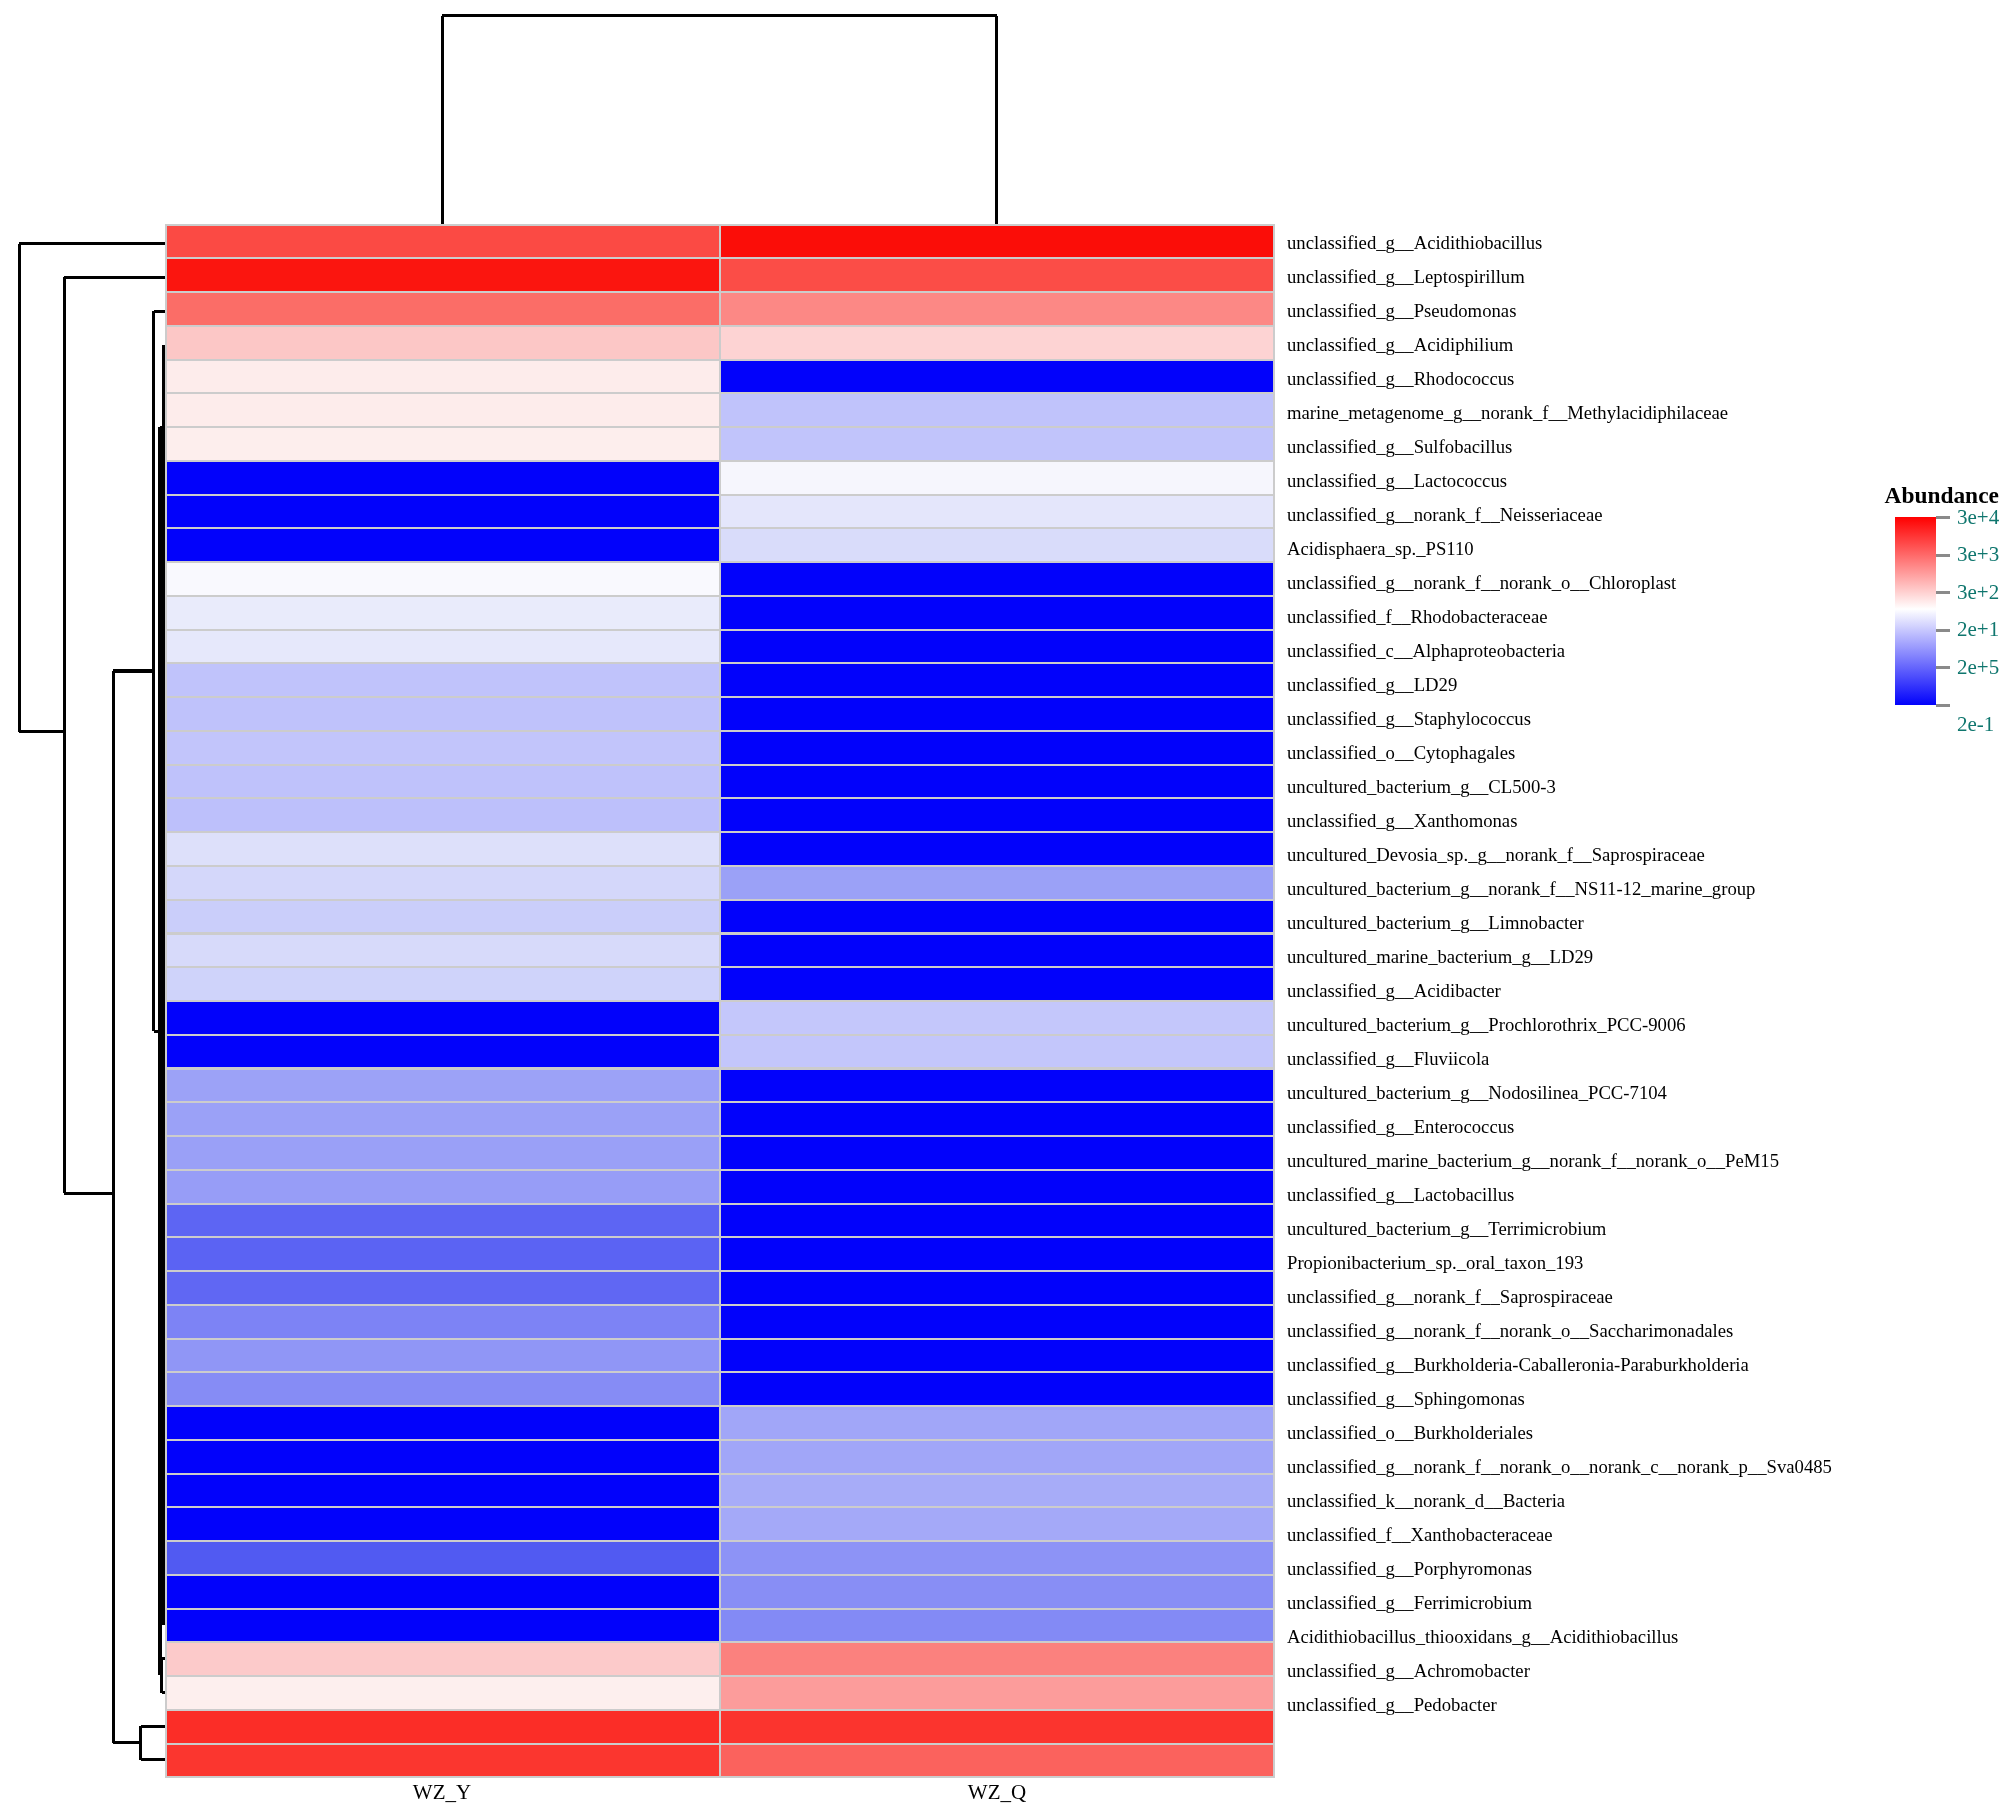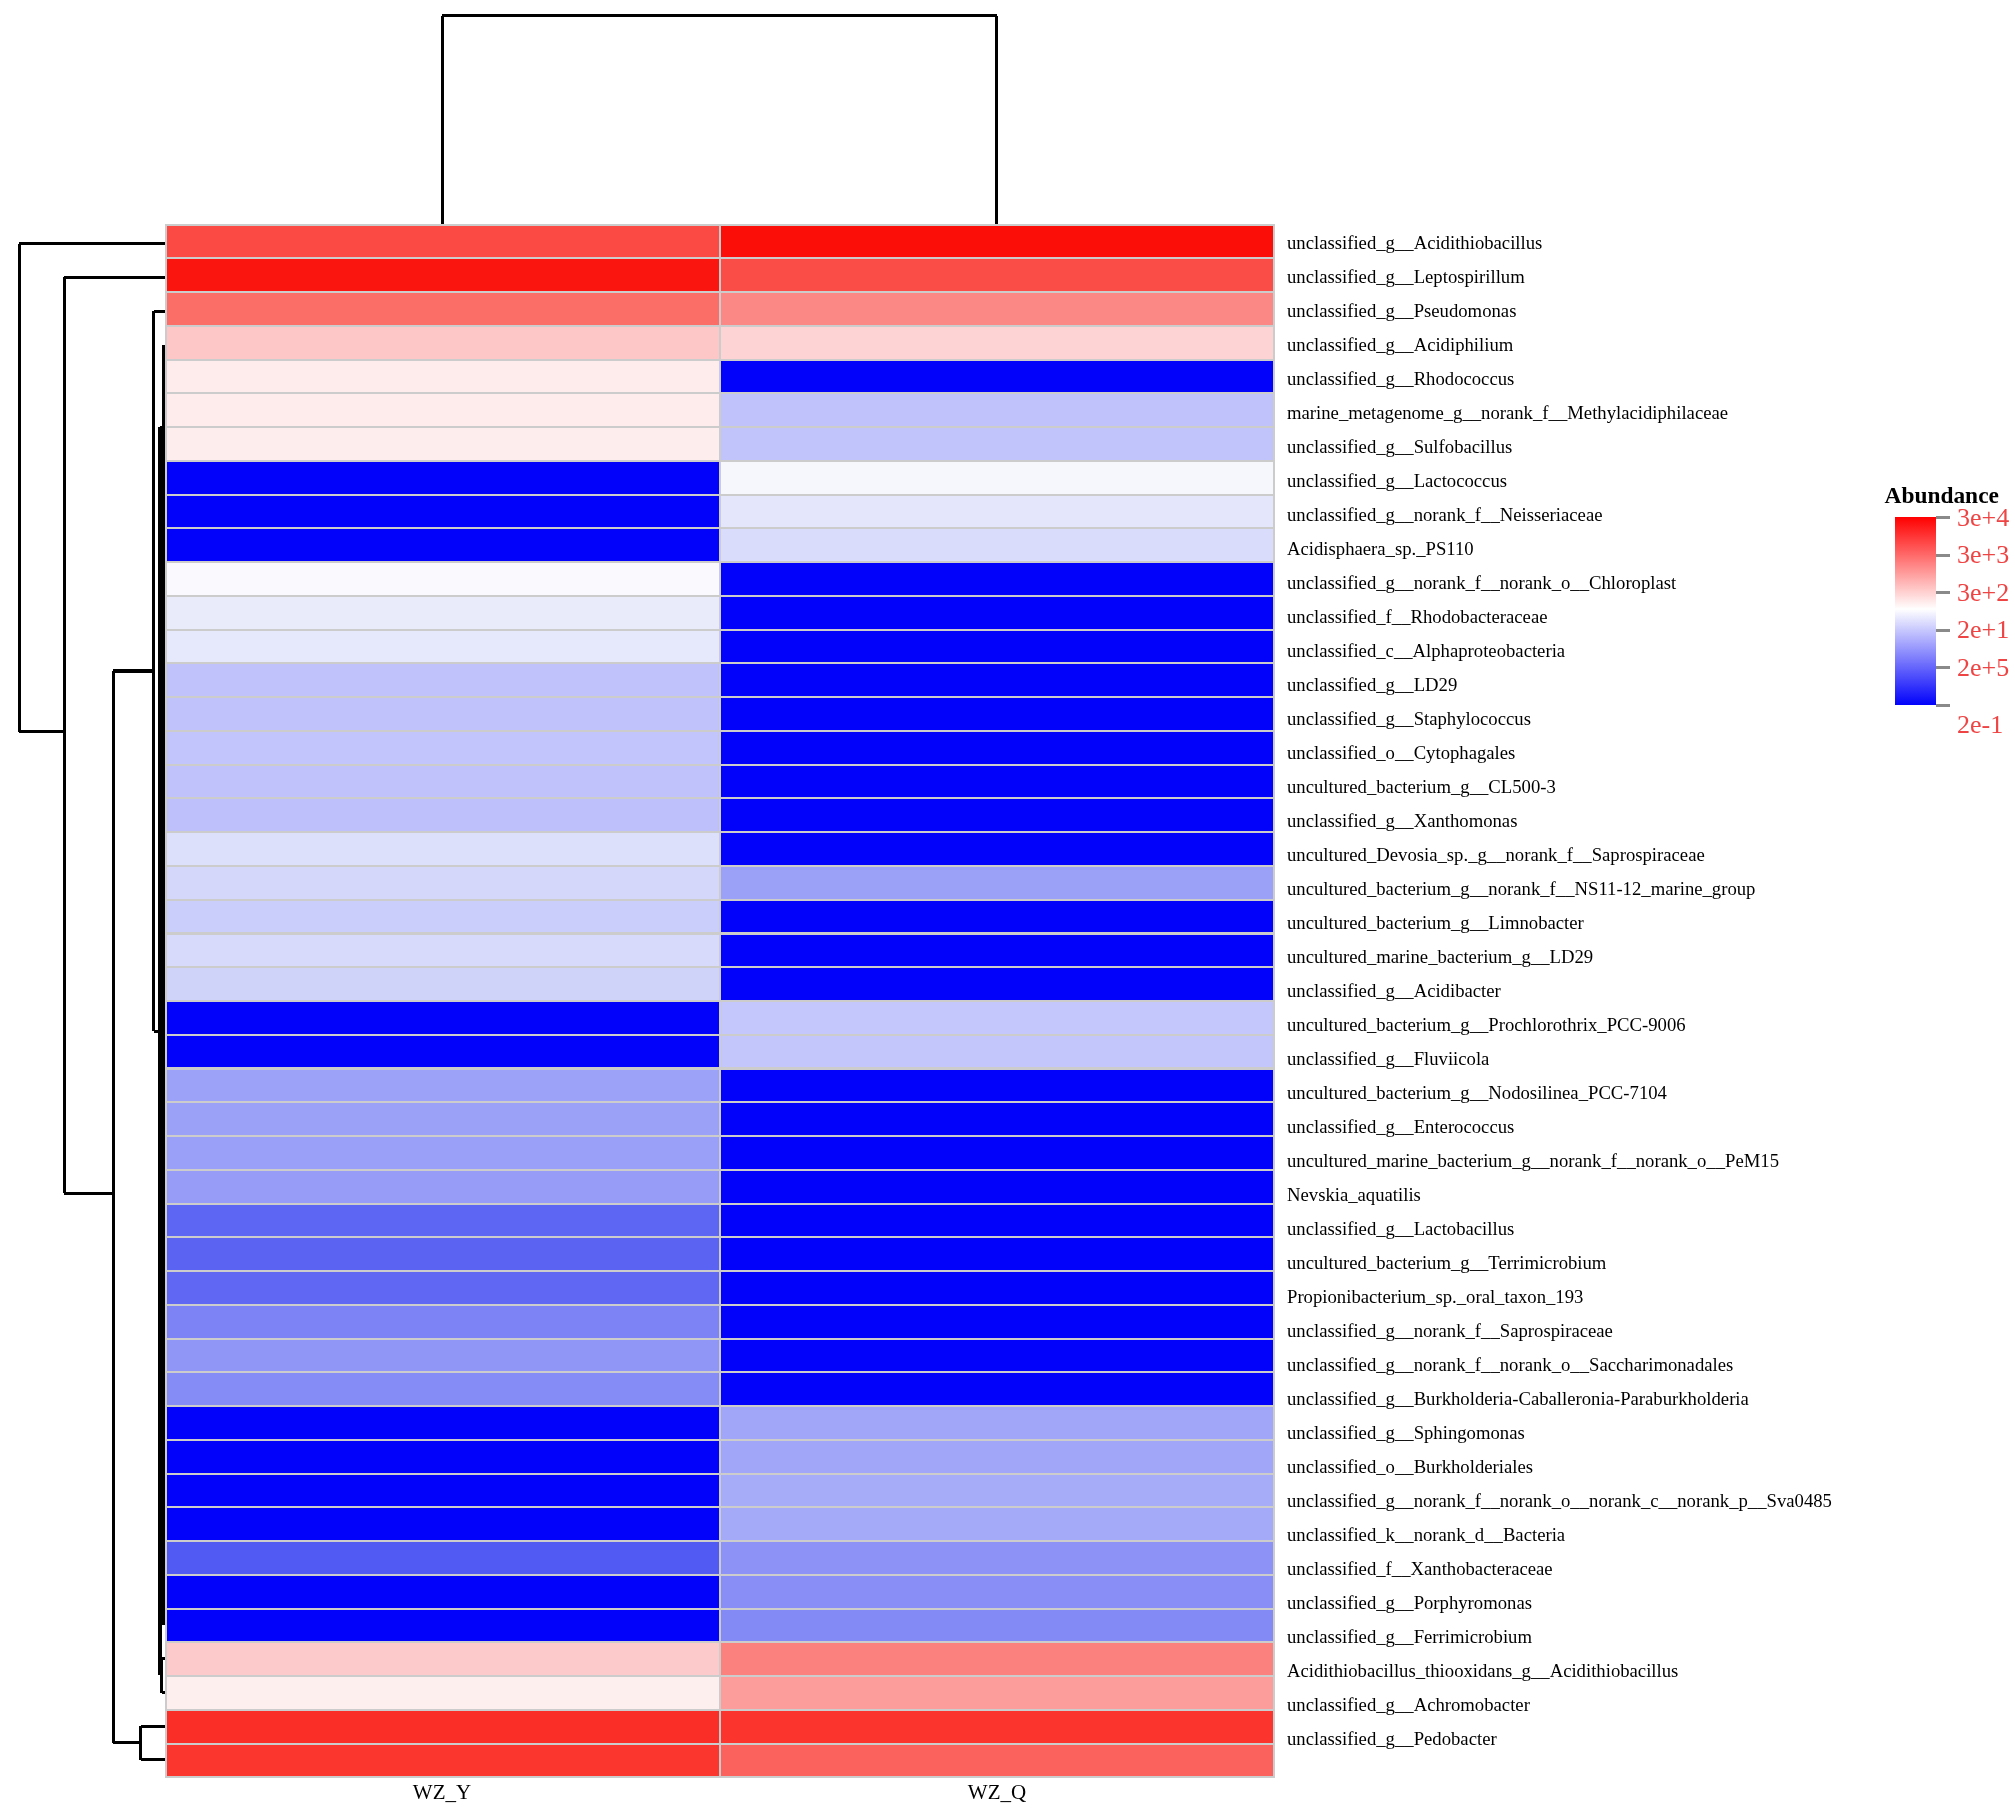--- a/index.html
+++ b/index.html
@@ -51,21 +51,21 @@
     position:absolute;left:25.4px;top:39px;
     width:41px;height:188px;
   }
   .legend-tick-dash{
     position:absolute;left:66px;
     width:13.5px;height:2.6px;background:#8a8a8a;
   }
   .legend-tick-label{
     position:absolute;left:87px;
     height:25px;line-height:25px;
-    font-size:26px;color:#ef4444;white-space:nowrap;
+    font-size:21px;color:#0f766e;white-space:nowrap;
   }
 </style>
 </head>
 <body>
 
 <div id="canvas">
 
   <svg id="dendro" width="2015" height="1811" viewBox="0 0 3880 3487">
       <line x1="852" y1="30" x2="1919" y2="30" stroke="#000000" stroke-width="6" shape-rendering="crispEdges"></line>
       <line x1="852" y1="30" x2="852" y2="433" stroke="#000000" stroke-width="6" shape-rendering="crispEdges"></line>
@@ -213,21 +213,20 @@
       <div class="row-label">uncultured_Devosia_sp._g__norank_f__Saprospiraceae</div>
       <div class="row-label">uncultured_bacterium_g__norank_f__NS11-12_marine_group</div>
       <div class="row-label">uncultured_bacterium_g__Limnobacter</div>
       <div class="row-label">uncultured_marine_bacterium_g__LD29</div>
       <div class="row-label">unclassified_g__Acidibacter</div>
       <div class="row-label">uncultured_bacterium_g__Prochlorothrix_PCC-9006</div>
       <div class="row-label">unclassified_g__Fluviicola</div>
       <div class="row-label">uncultured_bacterium_g__Nodosilinea_PCC-7104</div>
       <div class="row-label">unclassified_g__Enterococcus</div>
       <div class="row-label">uncultured_marine_bacterium_g__norank_f__norank_o__PeM15</div>
-      <div class="row-label">Nevskia_aquatilis</div>
       <div class="row-label">unclassified_g__Lactobacillus</div>
       <div class="row-label">uncultured_bacterium_g__Terrimicrobium</div>
       <div class="row-label">Propionibacterium_sp._oral_taxon_193</div>
       <div class="row-label">unclassified_g__norank_f__Saprospiraceae</div>
       <div class="row-label">unclassified_g__norank_f__norank_o__Saccharimonadales</div>
       <div class="row-label">unclassified_g__Burkholderia-Caballeronia-Paraburkholderia</div>
       <div class="row-label">unclassified_g__Sphingomonas</div>
       <div class="row-label">unclassified_o__Burkholderiales</div>
       <div class="row-label">unclassified_g__norank_f__norank_o__norank_c__norank_p__Sva0485</div>
       <div class="row-label">unclassified_k__norank_d__Bacteria</div>

